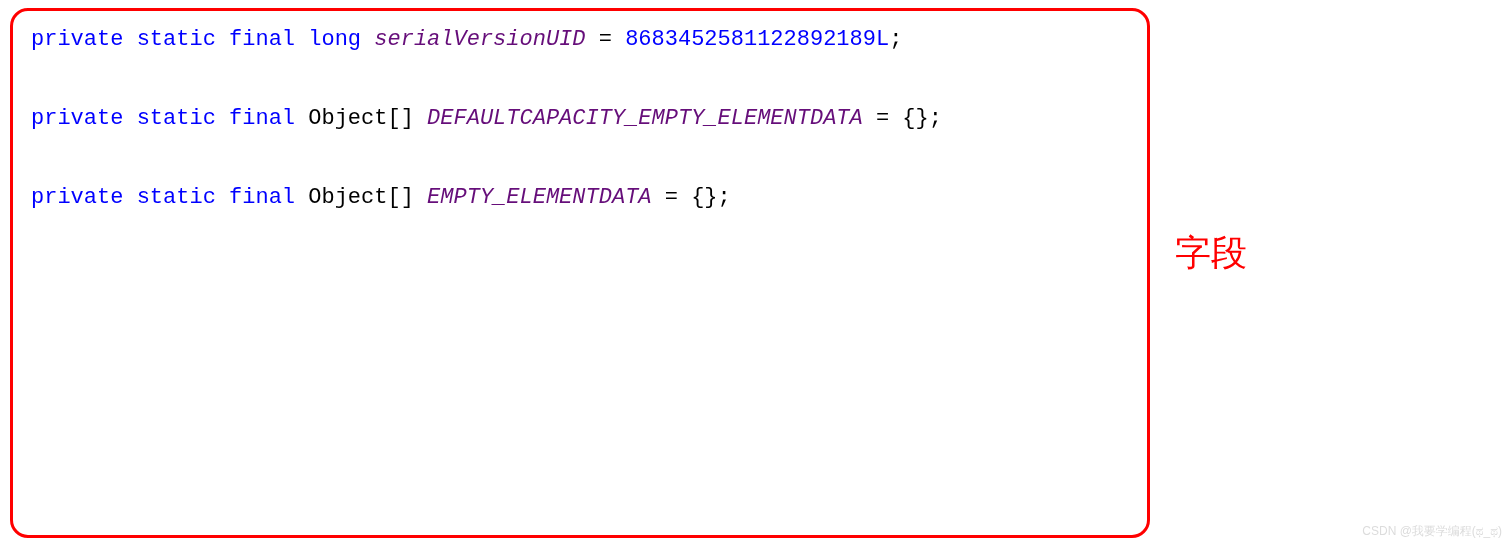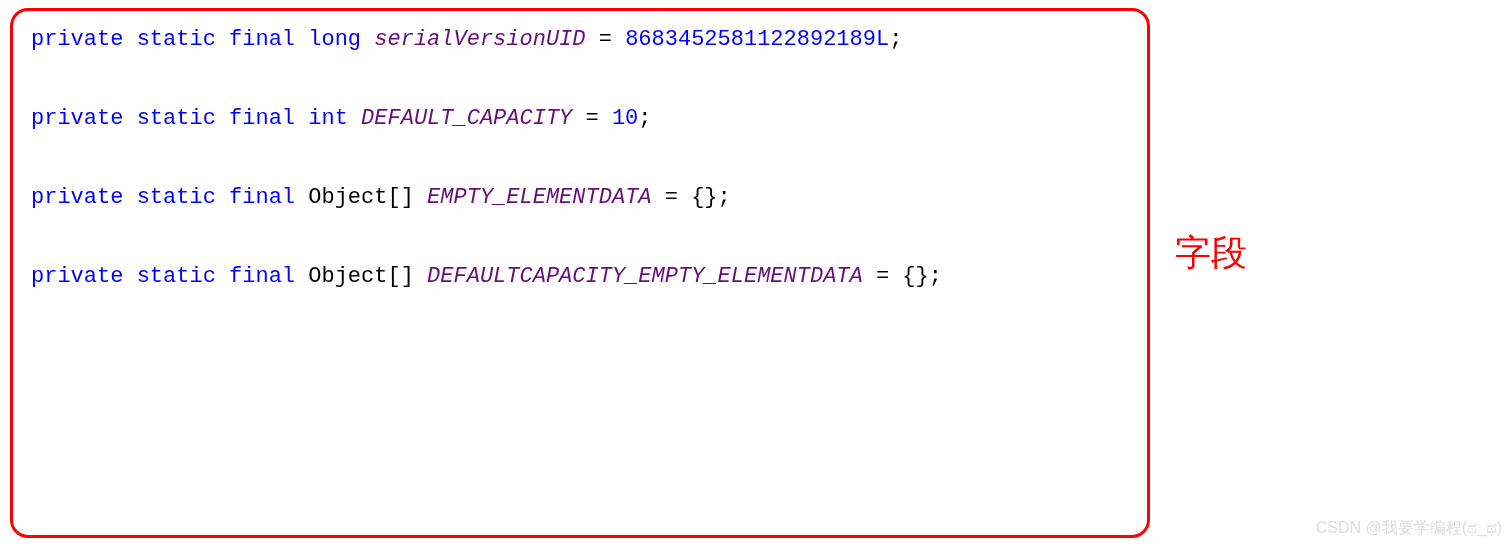--- a/index.html
+++ b/index.html
@@ -47,35 +47,34 @@
       color: #ff0000;
       font-family: Liberation Serif, serif;
       font-size: 36px;
     }
     .watermark {
       position: absolute;
       right: 10px;
       bottom: 6px;
       color: #dcdcdc;
       font-family: "Microsoft YaHei", Arial, sans-serif;
-      font-size: 16px;
+      font-size: 12px;
     }
   </style>
 </head>
 <body>
 
 <div class="code-box">
 
   <div class="code-line"><span class="kw">private</span> <span class="kw">static</span> <span class="kw">final</span> <span class="kw">long</span> <span class="ident-italic">serialVersionUID</span><span class="op"> = </span><span class="num">8683452581122892189L</span><span class="punct">;</span></div>
 
-  <div class="code-line"><span class="kw">private</span> <span class="kw">static</span> <span class="kw">final</span> <span class="kw">int</span> <span class="ident-italic">DEFAULT_CAPACITY</span><span class="op"> = </span><span class="num">10</span><span class="punct">;</span></div>
+
+  <div class="code-line"><span class="kw">private</span> <span class="kw">static</span> <span class="kw">final</span> <span class="type">Object[]</span> <span class="ident-italic">DEFAULTCAPACITY_EMPTY_ELEMENTDATA</span><span class="punct"> = {};</span></div>
 
   <div class="code-line"><span class="kw">private</span> <span class="kw">static</span> <span class="kw">final</span> <span class="type">Object[]</span> <span class="ident-italic">EMPTY_ELEMENTDATA</span><span class="punct"> = {};</span></div>
-
-  <div class="code-line"><span class="kw">private</span> <span class="kw">static</span> <span class="kw">final</span> <span class="type">Object[]</span> <span class="ident-italic">DEFAULTCAPACITY_EMPTY_ELEMENTDATA</span><span class="punct"> = {};</span></div>
 
 
 
 </div>
 
 <div class="annotation-label">字段</div>
 
 <div class="watermark">CSDN @我要学编程(ಥ_ಥ)</div>
 
 </body></html>

